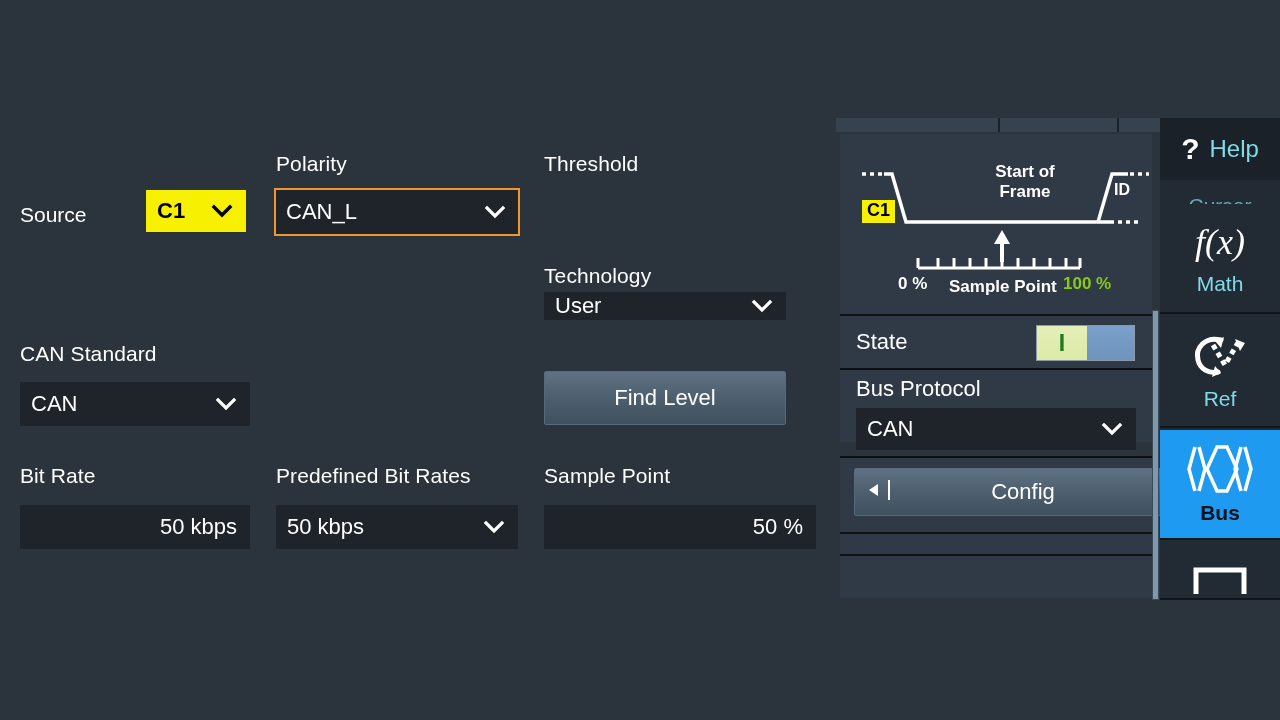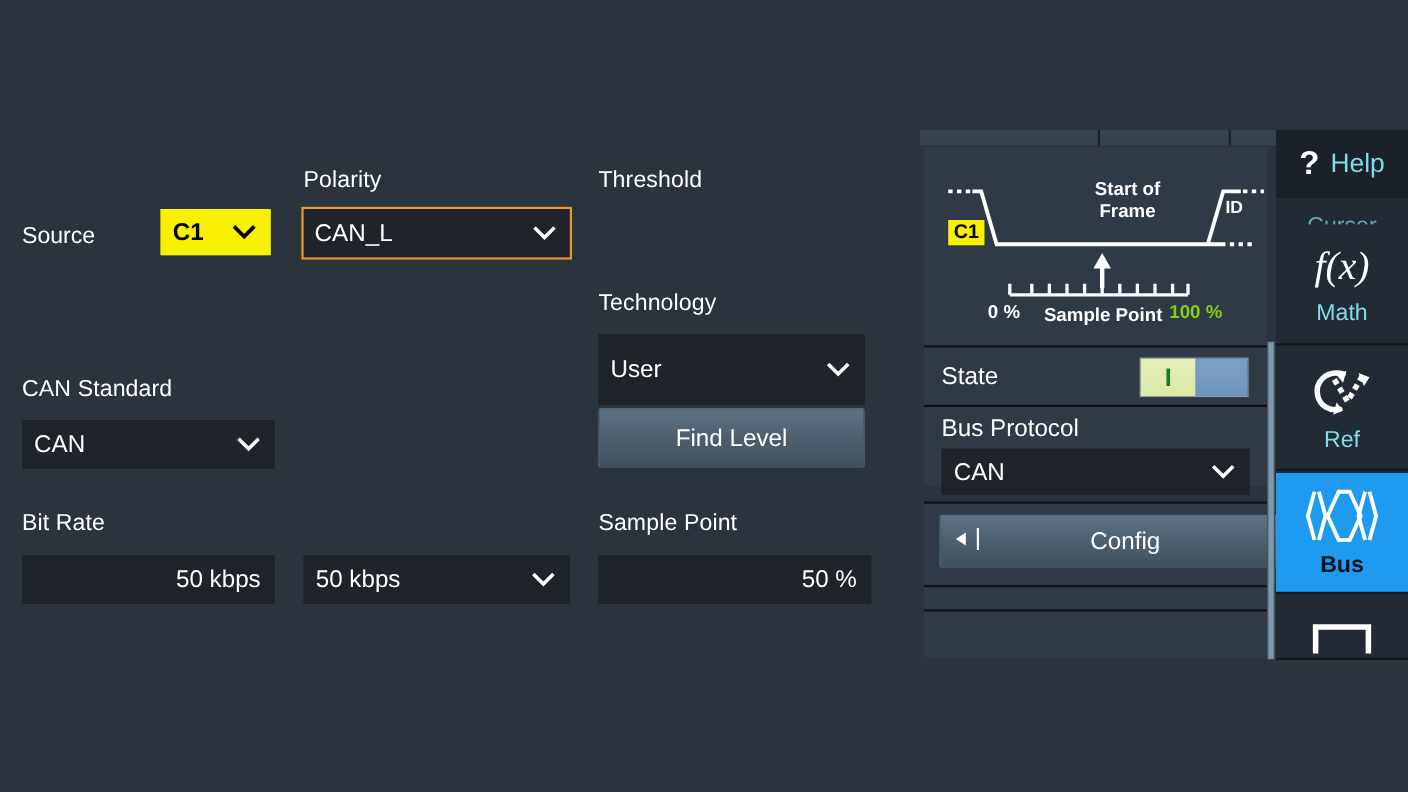--- a/index.html
+++ b/index.html
@@ -243,49 +243,50 @@
   <div class="box" style="left:20px; top:382px; width:230px; height:44px;">
     <span class="txt">CAN</span>
     <span class="chev">
       <svg width="22" height="22" viewBox="0 0 22 22">
           <path d="M3 7 L11 15 L19 7" stroke="#fff" stroke-width="3.2" fill="none" stroke-linecap="square"></path>
         </svg>
     </span>
   </div>
 
   <div class="field-label" style="left:544px; top:264px;">Technology</div>
-  <div class="box" style="left:544px; top:304px; width:242px; height:64px;gap:16px;">
+  <div class="box" style="left:544px; top:292px; width:242px; height:28px;gap:16px;">
     <span class="txt">User</span>
     <span class="chev">
       <svg width="22" height="22" viewBox="0 0 22 22">
           <path d="M3 7 L11 15 L19 7" stroke="#fff" stroke-width="3.2" fill="none" stroke-linecap="square"></path>
         </svg>
     </span>
   </div>
 
   <div class="btn" style="left:544px; top:371px; width:242px; height:54px;">
     <span>Find Level</span>
   </div>
 
   <div class="field-label" style="left:20px; top:464px;">Bit Rate</div>
   <div class="box" style="left:20px; top:505px; width:230px; height:44px;">
     <span class="txt right">50 kbps</span>
   </div>
 
+  <div class="field-label" style="left:276px; top:464px;">Predefined Bit Rates</div>
   <div class="box" style="left:276px; top:505px; width:242px; height:44px;">
     <span class="txt">50 kbps</span>
     <span class="chev">
       <svg width="22" height="22" viewBox="0 0 22 22">
           <path d="M3 7 L11 15 L19 7" stroke="#fff" stroke-width="3.2" fill="none" stroke-linecap="square"></path>
         </svg>
     </span>
   </div>
 
   <div class="field-label" style="left:544px; top:464px;">Sample Point</div>
-  <div class="box" style="left:544px; top:505px; width:248px; height:44px;">
+  <div class="box" style="left:544px; top:505px; width:272px; height:44px;">
     <span class="txt right">50 %</span>
   </div>
 
   <div id="right-panel">
 
     <div class="top-strip" style="left:0px; top:0px; width:444px; height:14px;"></div>
     <div class="top-strip-sep" style="left:162px; top:0px; height:14px;"></div>
     <div class="top-strip-sep" style="left:281px; top:0px; height:14px;"></div>
 
     <div id="wave-card">

